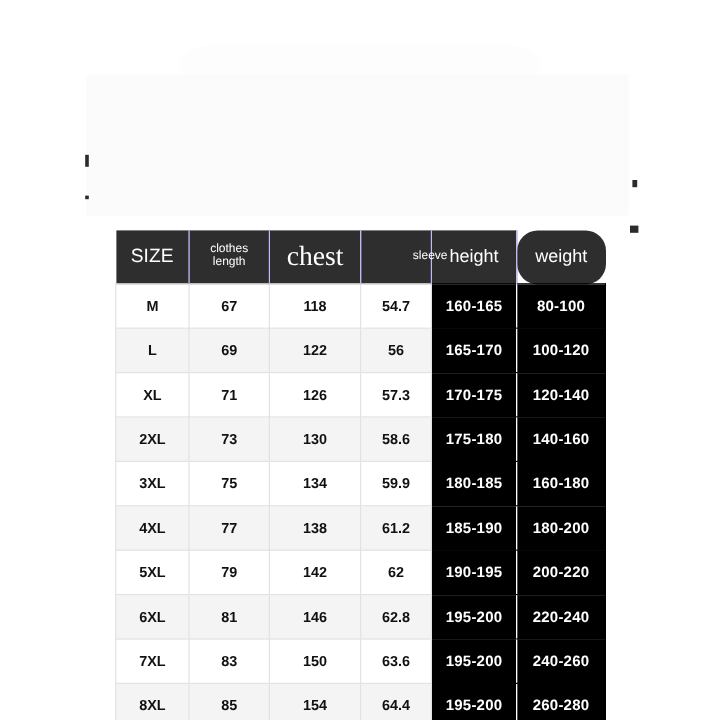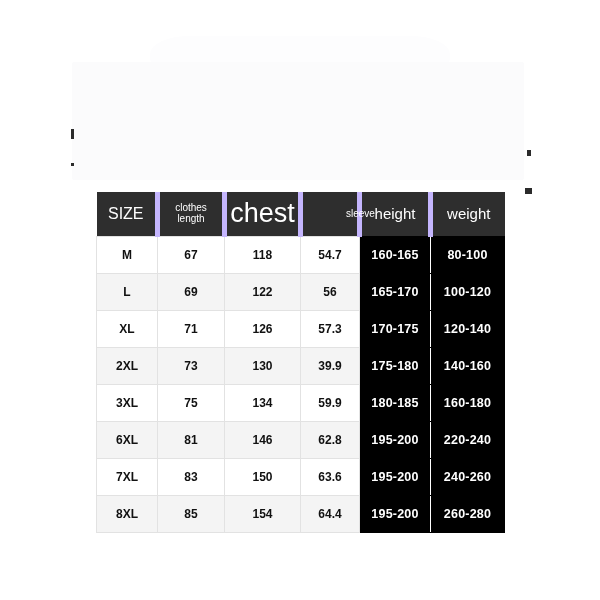--- a/index.html
+++ b/index.html
@@ -78,25 +78,25 @@
 
   #size-chart thead th {
     background: #2e2e2e;
     color: #ffffff;
     font-weight: 400;
     height: 44px;
     padding: 0 2px;
     line-height: 1.08;
     text-align: center;
     vertical-align: middle;
-    border-right: 5px solid #c4b5fd;
+    border-right: 1px solid #c4b5fd;
     font-size: 15px;
   }
-  #size-chart thead th:last-child { border-right: none; }
-  #size-chart thead th.h-chest { font-size: 27px; }
+  #size-chart thead th:last-child { border-right: none; border-radius: 17px; }
+  #size-chart thead th.h-chest { font-size: 23px; font-family: Liberation Serif, serif; }
   #size-chart thead th.h-size    { font-size: 16px; }
   #size-chart thead th.h-height,
   #size-chart thead th.h-weight  { font-size: 15px; }
   #size-chart thead th.h-length  { font-size: 10px; }
   #size-chart thead th.h-sleeve  { font-size: 10px; padding-left: 43px; }
 
   #size-chart tbody td {
     height: 34px;
     text-align: center;
     vertical-align: middle;
@@ -177,33 +177,49 @@
         <td class="light">71</td>
         <td class="light">126</td>
         <td class="light">57.3</td>
         <td class="dark">170-175</td>
         <td class="dark last">120-140</td>
       </tr>
       <tr class="row-even">
         <td class="light">2XL</td>
         <td class="light">73</td>
         <td class="light">130</td>
-        <td class="light">39.9</td>
+        <td class="light">58.6</td>
         <td class="dark">175-180</td>
         <td class="dark last">140-160</td>
       </tr>
       <tr class="row-odd">
         <td class="light">3XL</td>
         <td class="light">75</td>
         <td class="light">134</td>
         <td class="light">59.9</td>
         <td class="dark">180-185</td>
         <td class="dark last">160-180</td>
       </tr>
       <tr class="row-even">
+        <td class="light">4XL</td>
+        <td class="light">77</td>
+        <td class="light">138</td>
+        <td class="light">61.2</td>
+        <td class="dark">185-190</td>
+        <td class="dark last">180-200</td>
+      </tr>
+      <tr class="row-odd">
+        <td class="light">5XL</td>
+        <td class="light">79</td>
+        <td class="light">142</td>
+        <td class="light">62</td>
+        <td class="dark">190-195</td>
+        <td class="dark last">200-220</td>
+      </tr>
+      <tr class="row-even">
         <td class="light">6XL</td>
         <td class="light">81</td>
         <td class="light">146</td>
         <td class="light">62.8</td>
         <td class="dark">195-200</td>
         <td class="dark last">220-240</td>
       </tr>
       <tr class="row-odd">
         <td class="light">7XL</td>
         <td class="light">83</td>

